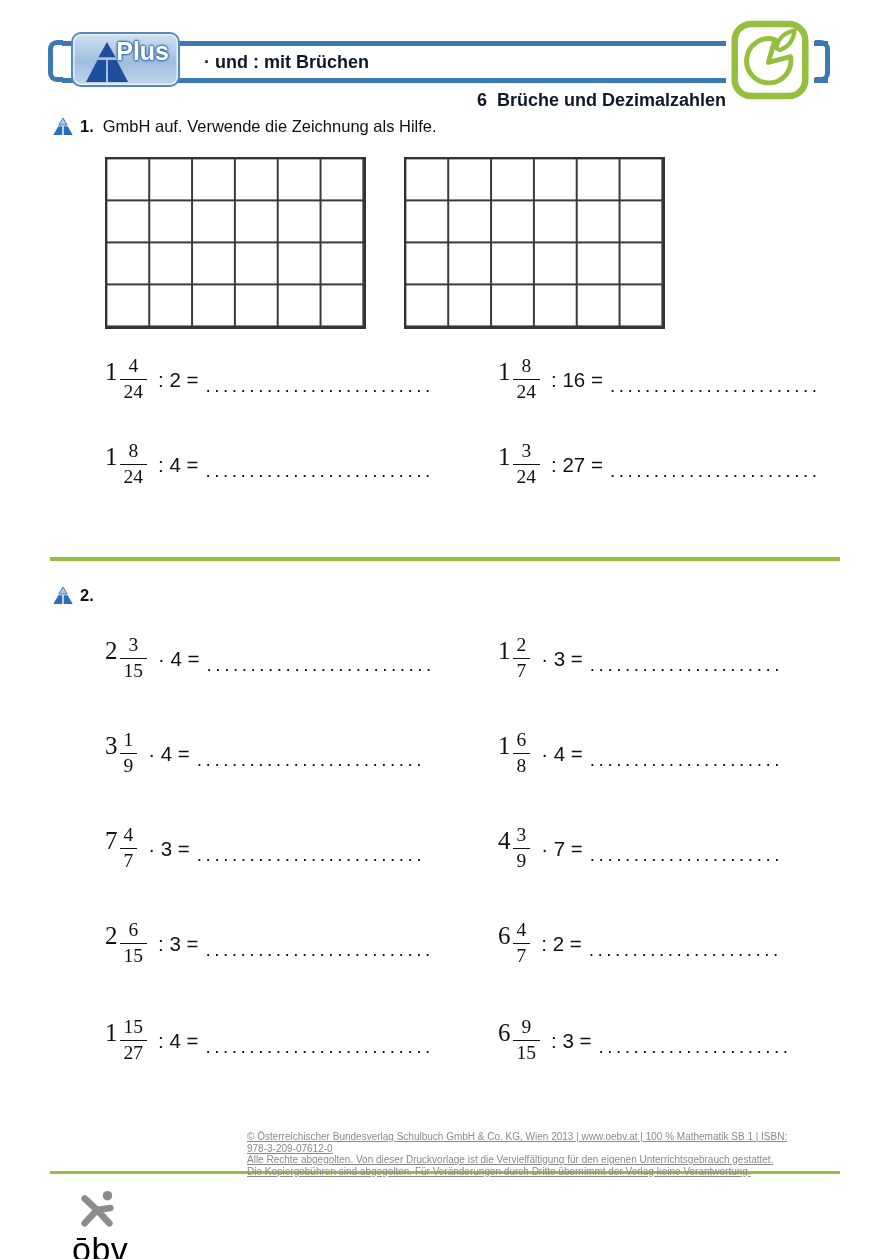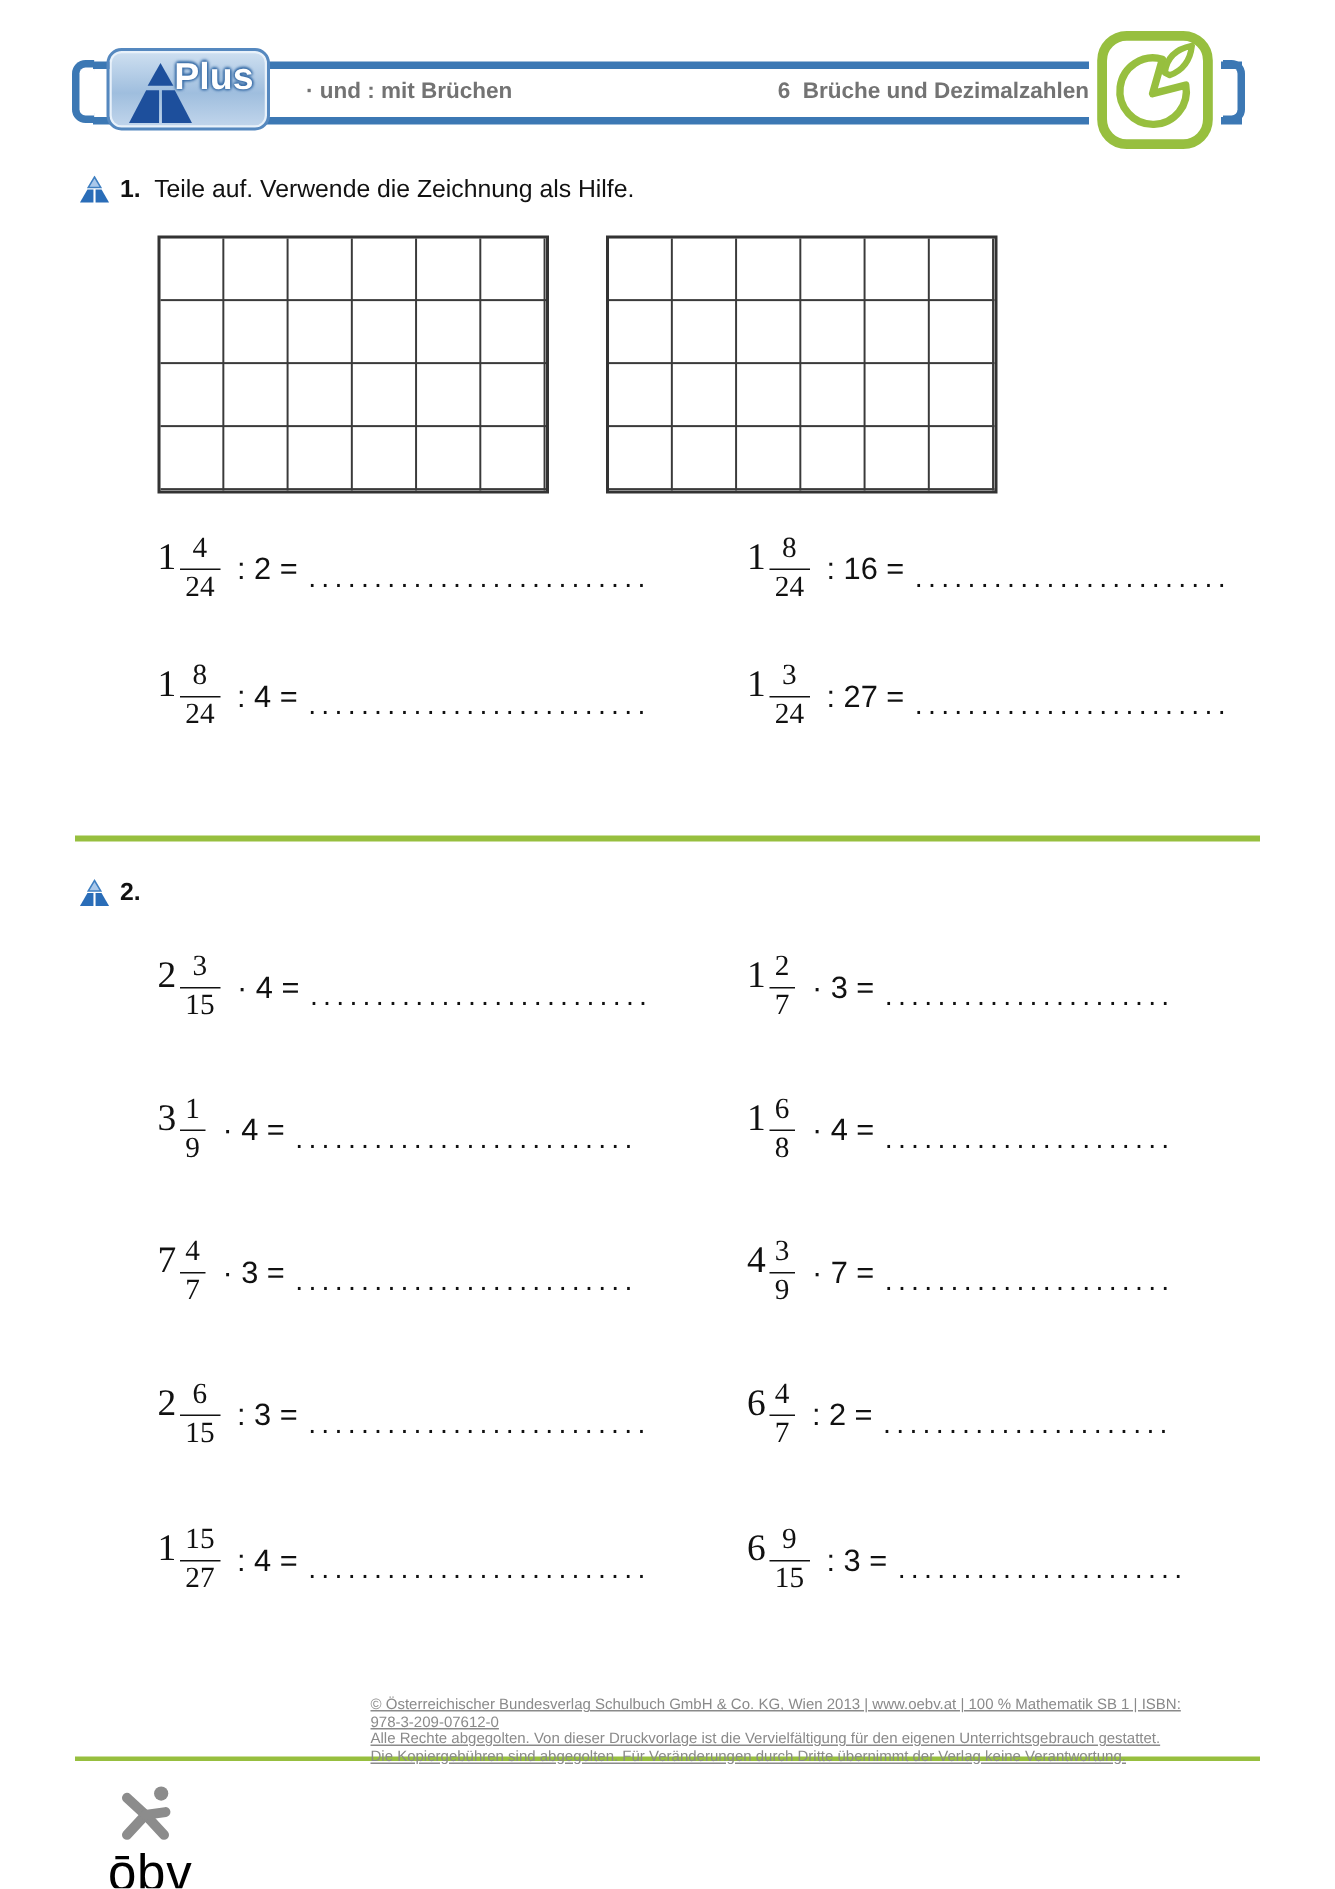--- a/index.html
+++ b/index.html
@@ -12,23 +12,23 @@
   .bar-bottom{left:62px;top:78px;width:766px;}
   .bracket{position:absolute;top:40px;width:15px;height:42px;border:5px solid #3c78b4;box-sizing:border-box;}
   .bracket-left{left:48px;border-right:none;border-radius:9px 0 0 9px;}
   .bracket-right{left:815px;border-left:none;border-radius:0 9px 9px 0;}
   .plus-badge{position:absolute;left:71px;top:32px;width:109px;height:55px;box-sizing:border-box;
       background:linear-gradient(180deg,#cfe0f1 0%,#9fbede 55%,#c2d6ec 100%);
       border:2px solid #5588bf;border-radius:10px;box-shadow:inset 0 0 0 1.5px #e8f1fa;}
   .badge-tri{position:absolute;left:9px;top:7px;}
   .badge-label{position:absolute;right:9px;top:3px;color:#fff;font-weight:bold;font-size:25px;
       text-shadow:0 1px 2px #3a6ea8,1px 0 2px #3a6ea8,-1px 0 2px #3a6ea8,0 -1px 2px #3a6ea8;}
-  .h-title{position:absolute;top:52px;font-size:15px;font-weight:bold;color:#737373;white-space:pre;}
+  .h-title{position:absolute;top:52px;font-size:18px;font-weight:bold;color:#0f172a;white-space:pre;}
   .h-left{left:204px;}
-  .h-right{right:164px;}
+  .h-right{right:164px;margin-top:38px;}
   .green-logo{position:absolute;left:726px;top:19px;width:88px;height:82px;background:#fff;}
 
   
   .ex-header{position:absolute;left:52px;height:22px;display:flex;align-items:center;}
   .ex-num{font-weight:bold;font-size:16.5px;margin-left:6px;}
   .ex-instr{font-size:16.5px;margin-left:9px;}
 
   
   .grid{position:absolute;top:157px;width:257px;height:168px;box-sizing:content-box;
       border:2px solid #333;
@@ -85,21 +85,21 @@
   </div>
   <div class="bracket bracket-right"></div>
 
   <div class="ex-header" style="top:115px">
     <svg width="22" height="19" viewBox="0 0 22 19">
       <polygon points="11,1 15.2,8 6.8,8" fill="#aac8ea" stroke="#3f7fc1" stroke-width="1"></polygon>
       <polygon points="6.3,9.3 10.3,9.3 10.3,18 1.3,18" fill="#2a6db8"></polygon>
       <polygon points="11.7,9.3 15.7,9.3 20.7,18 11.7,18" fill="#2a6db8"></polygon>
     </svg>
     <span class="ex-num">1.</span>
-    <span class="ex-instr">Teile auf. Verwende die Zeichnung als Hilfe.</span>
+    <span class="ex-instr">GmbH auf. Verwende die Zeichnung als Hilfe.</span>
   </div>
 
   <div class="grid" style="left:105px"></div>
   <div class="grid" style="left:404px"></div>
 
   <div class="problem" style="left:105px;top:350px">
     <span class="whole">1</span>
     <span class="frac">
       <span class="num">4</span>
       <span class="den">24</span>

